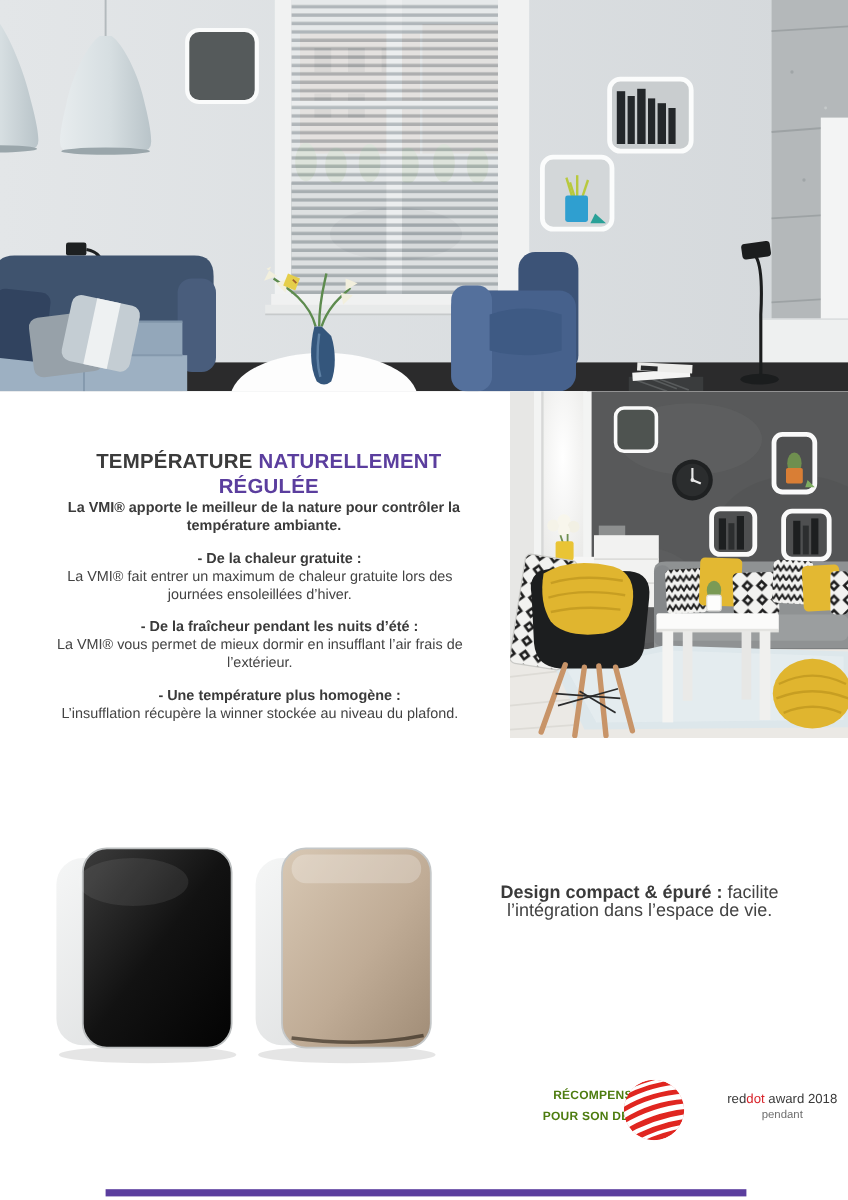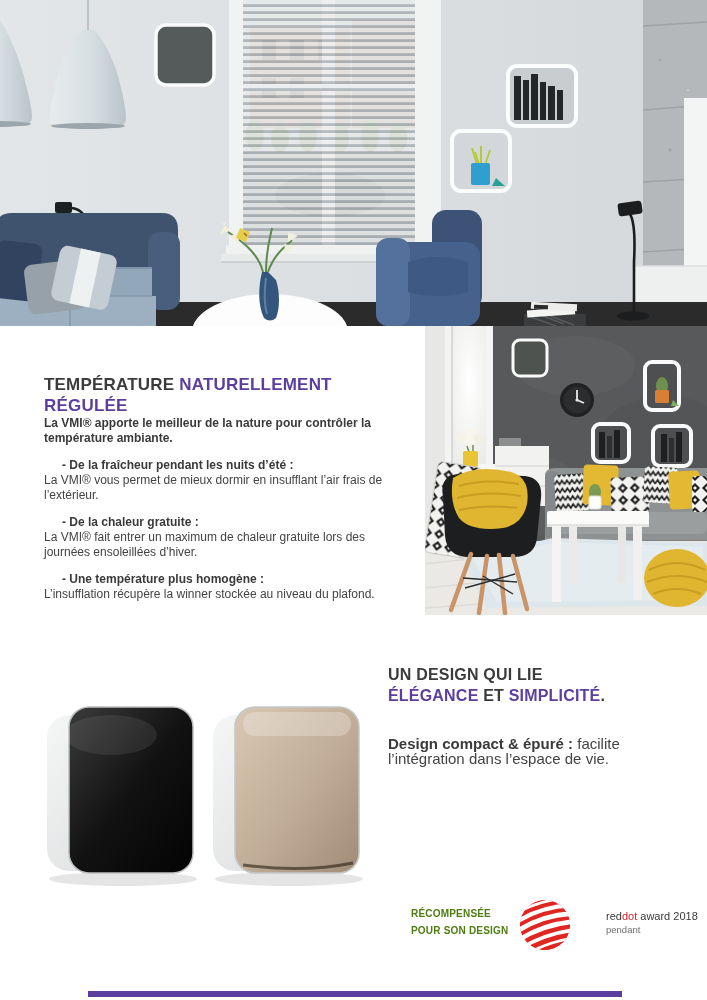--- a/index.html
+++ b/index.html
@@ -1,18 +1,18 @@
 <!DOCTYPE html>
 <html><head>
 <meta charset="utf-8">
 <style>
   html,body{margin:0;padding:0;background:#ffffff;}
   #page{position:relative;width:707px;height:1000px;background:#ffffff;overflow:hidden;
         font-family:"Liberation Sans", sans-serif;-webkit-font-smoothing:antialiased;}
-  .abs{position:absolute;}
+  .abs{position:absolute;text-align:center;}
   svg{display:block;}
 
   
   #temp-section{left:44px;top:374px;width:360px;}
   .h1{font-size:17px;font-weight:bold;letter-spacing:.2px;color:#3b3b3b;line-height:21px;}
   .accent{color:#5b3e9e;}
   .intro{font-size:12px;font-weight:bold;color:#3a3a3a;line-height:15px;width:352px;}
   .bullet{margin-top:12px;}
   .bullet .bhead{font-size:12px;font-weight:bold;color:#3a3a3a;line-height:15px;margin-left:18px;}
   .bullet .bbody{font-size:12px;color:#434343;line-height:15px;width:345px;}
@@ -338,26 +338,26 @@
       </g>
     </svg>
   </div>
 
   <div class="abs" id="temp-section">
     <div class="h1"><span>TEMPÉRATURE </span><span class="accent">NATURELLEMENT RÉGULÉE</span></div>
 
     <div class="intro">La VMI® apporte le meilleur de la nature pour contrôler la température ambiante.</div>
 
     <div class="bullet">
+      <div class="bhead">-  De la chaleur gratuite :</div>
+      <div class="bbody">La VMI® fait entrer un maximum de chaleur gratuite lors des journées ensoleillées d’hiver.</div>
+    </div>
+    <div class="bullet">
       <div class="bhead">-  De la fraîcheur pendant les nuits d’été :</div>
       <div class="bbody">La VMI® vous permet de mieux dormir en insufflant l’air frais de l’extérieur.</div>
-    </div>
-    <div class="bullet">
-      <div class="bhead">-  De la chaleur gratuite :</div>
-      <div class="bbody">La VMI® fait entrer un maximum de chaleur gratuite lors des journées ensoleillées d’hiver.</div>
     </div>
     <div class="bullet">
       <div class="bhead">-  Une température plus homogène :</div>
       <div class="bbody">L’insufflation récupère la winner stockée au niveau du plafond.</div>
     </div>
   </div>
 
   <div class="abs" style="left:35px;top:695px;width:330px;height:210px;">
     <svg width="330" height="210" viewBox="0 0 330 210">
       <defs>
@@ -387,26 +387,20 @@
       <g transform="translate(178,12)">
         <ellipse cx="76" cy="172" rx="74" ry="7" fill="rgba(0,0,0,0.10)"></ellipse>
         <rect x="0" y="8" width="140" height="156" rx="22" fill="url(#bodyG)"></rect>
         <rect x="22" y="0" width="124" height="166" rx="20" fill="url(#beigeG)" stroke="#c4c7c8" stroke-width="1.5"></rect>
         <rect x="30" y="5" width="108" height="24" rx="12" fill="#ffffff" opacity="0.25"></rect>
         <path d="M30,158 q60,8 110,-2" stroke="rgba(25,18,10,0.55)" stroke-width="3" fill="none"></path>
       </g>
     </svg>
   </div>
 
-  <div class="abs" id="design-title">
-    <div class="h2">
-      <span>UN DESIGN QUI LIE</span><br>
-      <span class="accent">ÉLÉGANCE</span><span> ET </span><span class="accent">SIMPLICITÉ</span><span>.</span>
-    </div>
-  </div>
 
   <div class="abs" id="design-features">
     <div class="feature"><span class="fhead">Design compact &amp; épuré :</span><span> facilite l’intégration dans l’espace de vie.</span></div>
   </div>
 
   <div class="abs" id="award-label">
     <span>RÉCOMPENSÉE</span><br>
     <span>POUR SON DESIGN</span>
   </div>
 

